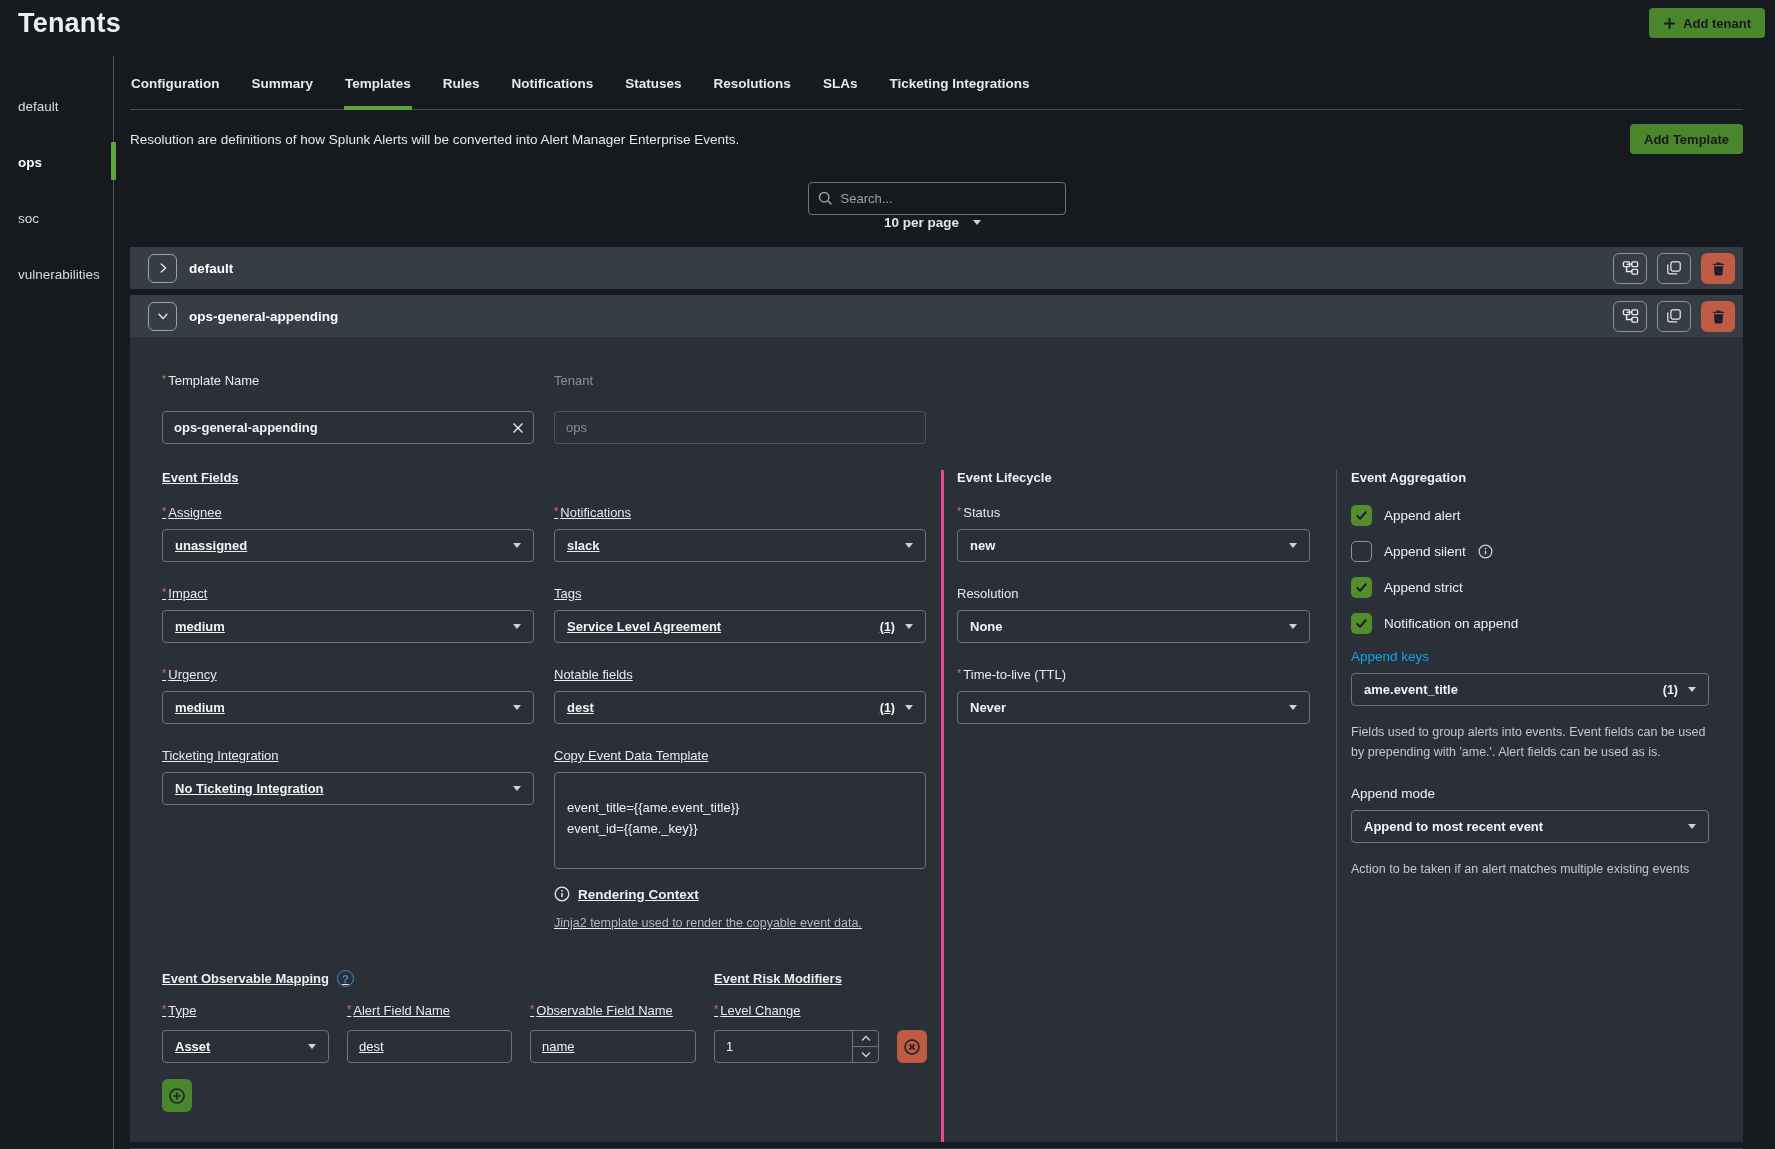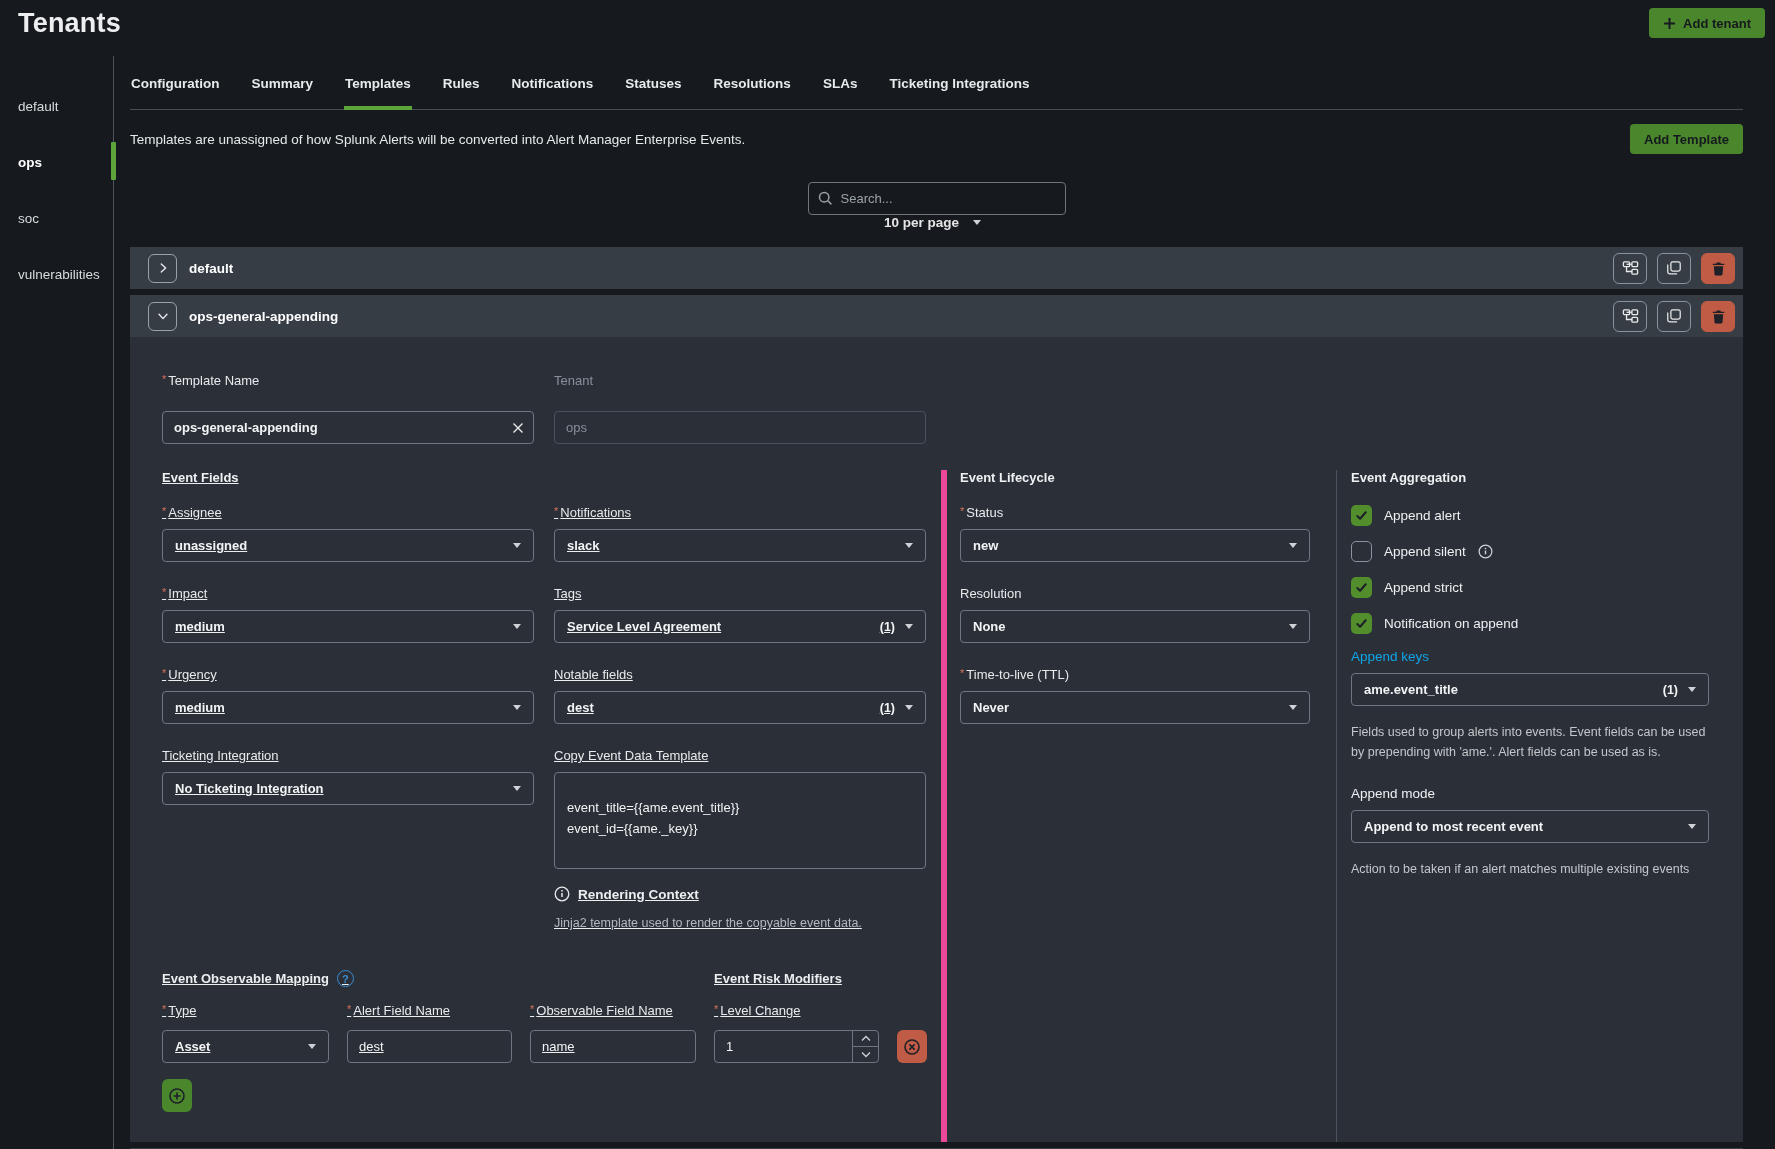--- a/index.html
+++ b/index.html
@@ -70,21 +70,21 @@
     width:100%; height:33px; background:transparent; border:1px solid #6d757e; border-radius:4px;
     color:#f2f4f5; font-family:inherit; font-size:13px; font-weight:bold; padding:0 30px 0 11px;
   }
   .text-input.plain { padding-right:11px; font-weight:normal; }
   .clear-btn { position:absolute; right:6px; top:7px; width:20px; height:20px; background:transparent; border:none; cursor:pointer; display:flex; align-items:center; justify-content:center; }
   .field.disabled .f-label { color:#878f98; }
   .field.disabled .text-input { border-color:#4b525b; color:#878f98; font-weight:normal; }
   
   .columns { display:flex; align-items:stretch; }
   .col-main { width:779px; flex:none; padding-bottom:30px;text-decoration:underline; }
-  .col-life { width:395px; flex:none; border-left:6px solid #ec4899; padding:0 26px 0 13px; }
+  .col-life { width:395px; flex:none; border-left:3px solid #ec4899; padding:0 26px 0 13px; }
   .col-agg { flex:1; border-left:1px solid #4b525c; padding:0 34px 0 14px; }
   .sec-h { font-size:13px; font-weight:bold; color:#eef0f2; margin-bottom:20px; }
   .grid2 { display:grid; grid-template-columns:372px 372px; column-gap:20px; row-gap:24px; }
   .fgroup .f-label { margin-bottom:9px; }
   
   .select {
     height:33px; border:1px solid #6d757e; border-radius:4px; display:flex; align-items:center;
     padding:0 12px; gap:10px; cursor:pointer; background:transparent;
   }
   .select .val { flex:1; font-weight:bold; font-size:13px; color:#f2f4f5; white-space:nowrap; overflow:hidden; }
@@ -157,21 +157,21 @@
       <div class="tab active">Templates</div>
       <div class="tab">Rules</div>
       <div class="tab">Notifications</div>
       <div class="tab">Statuses</div>
       <div class="tab">Resolutions</div>
       <div class="tab">SLAs</div>
       <div class="tab">Ticketing Integrations</div>
     </div>
 
     <div class="intro-row">
-      <p class="intro">Templates are unassigned of how Splunk Alerts will be converted into Alert Manager Enterprise Events.</p>
+      <p class="intro">Resolution are definitions of how Splunk Alerts will be converted into Alert Manager Enterprise Events.</p>
       <button class="btn-green">
         <span>Add Template</span>
       </button>
     </div>
 
     <div class="toolbar">
       <div class="search">
         <svg class="mag" width="15" height="15" viewBox="0 0 15 15">
           <circle cx="6.2" cy="6.2" r="4.7" fill="none" stroke="#9aa2a9" stroke-width="1.5"></circle>
           <path d="M9.8 9.8l3.6 3.6" stroke="#9aa2a9" stroke-width="1.5"></path>

